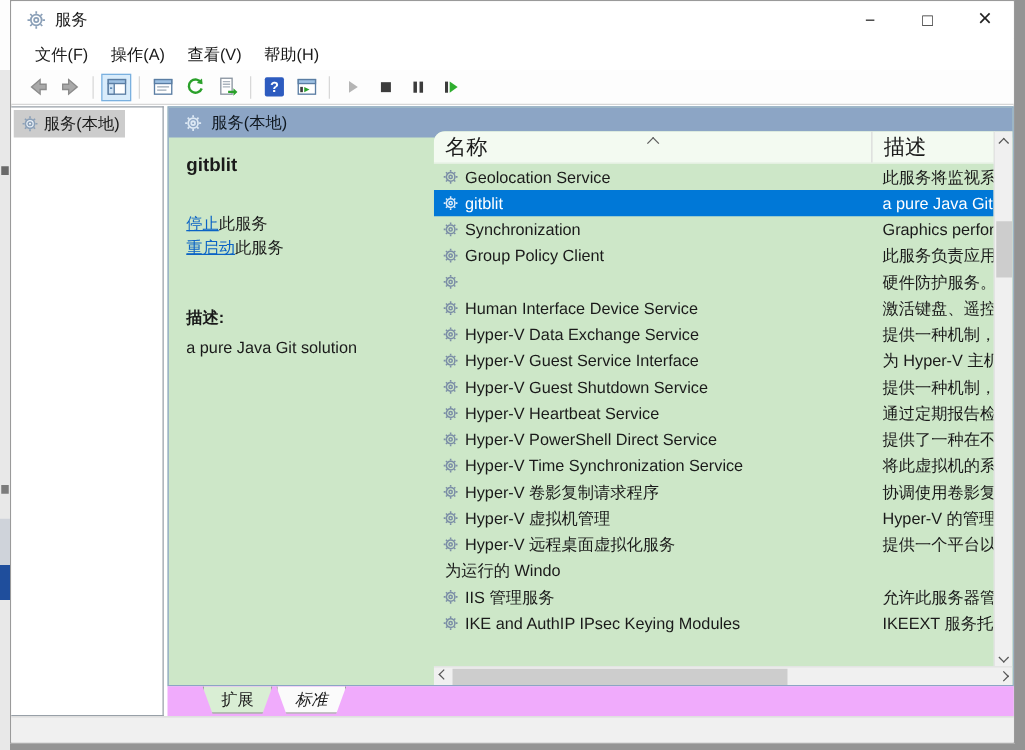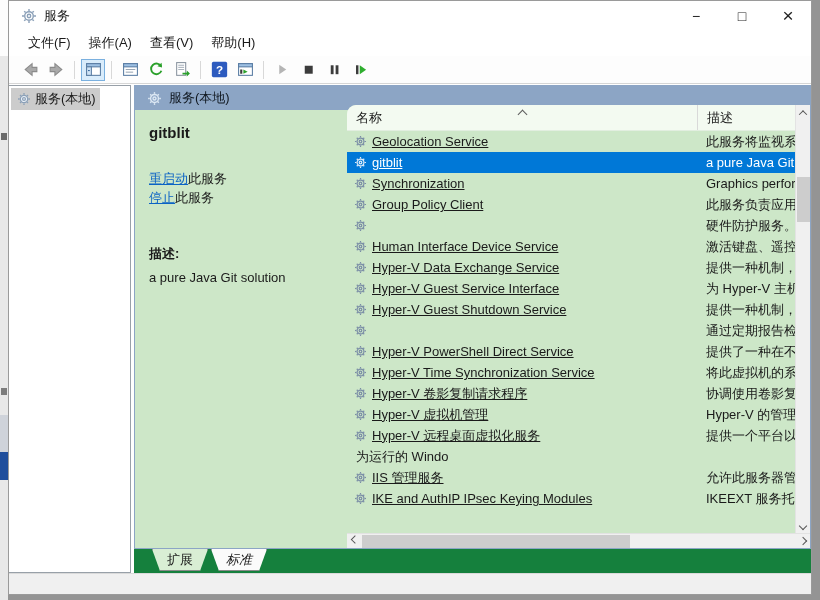--- a/index.html
+++ b/index.html
@@ -18,21 +18,21 @@
 
   
   .titlebar { height:30px; display:flex; align-items:center; padding-left:12px; background:#ffffff; }
   .titlebar .ticon { width:16px; height:16px; margin-right:7px; }
   .titlebar .ttext { font-size:13px; }
   .wcontrols { margin-left:auto; display:flex; height:100%; }
   .wbtn { width:46px; height:100%; display:flex; align-items:center; justify-content:center; font-size:14px; color:#222; cursor:default; }
   .wbtn.close { font-size:19px; }
 
   
-  .menubar { height:25px; display:flex; padding-left:10px; gap:0; background:#fff; }
+  .menubar { height:25px; display:flex; align-items:center; padding-left:10px; gap:0; background:#fff; }
   .menuitem { font-size:13px; padding:3px 9px; }
 
   
   .toolbar { height:28px; display:flex; align-items:center; padding-left:8px; background:#fdfdfd; border-bottom:1px solid #d6d6d6; }
   .tbtn { width:24px; height:22px; border:1px solid transparent; background:transparent; display:flex; align-items:center; justify-content:center; margin:0 1px; }
   .tbtn.active { background:#d9ecfb; border-color:#7ab0df; }
   .tsep { width:1px; height:18px; background:#d8d8d8; margin:0 5px; }
 
   
   .main { position:absolute; top:84px; bottom:21px; left:0; right:0; display:flex; }
@@ -47,47 +47,47 @@
   .rp-content { flex:1; display:flex; min-height:0; }
 
   .info { width:212px; flex:0 0 212px; padding:14px 14px 0 14px; font-size:13px; }
   .svc-name { font-size:15px; font-weight:bold; margin-bottom:28px; }
   .svc-links { line-height:19px; }
   .svc-links a { color:#0b63c5; text-decoration:underline; }
   .svc-links .plain { color:#1a1a1a; }
   .desc-label { margin-top:38px; margin-bottom:7px;font-weight:bold; }
 
   .list { flex:1; min-width:0; margin-top:-5px; position:relative; z-index:2; border-top-left-radius:9px; background:#cde7c8; display:grid; grid-template-columns:1fr 15px; grid-template-rows:26px 1fr 15px; overflow:hidden; }
-  .header-row { grid-column:1; grid-row:1; display:flex; align-items:stretch; background:#f3faf1; border-bottom:1px solid #e2eee0; font-size:13px; }
+  .header-row { grid-column:1; grid-row:1; display:flex; align-items:stretch; background:#f3faf1; border-bottom:1px solid #e2eee0; font-size:17px; }
   .hname { width:350px; display:flex; align-items:center; padding-left:9px; position:relative; }
   .hname .caret { position:absolute; left:172px; top:6px; width:7px; height:7px; border-left:1.4px solid #5c5c5c; border-top:1.4px solid #5c5c5c; transform:rotate(45deg); }
   .hdesc { flex:1; display:flex; align-items:center; padding-left:9px; border-left:1px solid #d9d9d9; }
 
   .rows { grid-column:1; grid-row:2; overflow:hidden; font-size:13px; }
   .row { display:flex; height:21px; align-items:center; white-space:nowrap; }
-  .row .c1 { width:350px; flex:0 0 350px; display:flex; align-items:center; gap:5px; padding-left:7px; overflow:hidden;text-decoration:underline; }
+  .row .c1 { width:350px; flex:0 0 350px; display:flex; align-items:center; gap:5px; padding-left:7px; overflow:hidden; }
   .row .c2 { flex:1; padding-left:9px; overflow:hidden; }
   .row.selected { background:#0078d7; color:#ffffff; }
   .row .gsvg { width:13px; height:13px; flex:0 0 13px; color:#7b8ea6; }
   .row.selected .gsvg { color:#dcebf9; }
 
   .vsb { grid-column:2; grid-row:1 / span 2; background:#f0f0f0; border-left:1px solid #e3e3e3; display:flex; flex-direction:column; align-items:center; }
   .hsb { grid-column:1 / span 2; grid-row:3; background:#f0f0f0; border-top:1px solid #e2e2e2; display:flex; align-items:center; }
   .sbtn { width:15px; height:15px; display:flex; align-items:center; justify-content:center; flex:0 0 15px; }
   .chev { width:6px; height:6px; border-left:1.4px solid #555; border-top:1.4px solid #555; }
   .chev.up { transform:rotate(45deg) translate(1px,1px); }
   .chev.down { transform:rotate(225deg); }
   .chev.left { transform:rotate(-45deg) translate(1px,-1px); }
   .chev.right { transform:rotate(135deg); }
   .vthumb { width:13px; height:45px; background:#cdcdcd; margin-top:57px; }
   .hthumb { width:268px; height:13px; background:#cdcdcd; margin-left:0; }
   .hsb .spacer { flex:1; }
 
   
-  .tabsrow { height:24px; background:#15803d; display:flex; padding-left:18px; }
+  .tabsrow { height:24px; background:#f0abfc; display:flex; padding-left:28px; }
   .tab { height:22px; padding:2px 14px 0 14px; font-size:13px; border:1px solid #8a8a8a; border-top:none; margin-right:3px;
          clip-path:polygon(0 0, 100% 0, calc(100% - 8px) 100%, 8px 100%); }
   .tab.active { background:#d9eed4; }
   .tab.inactive { background:#fbfbfb;font-style:italic; }
   .statusbar { position:absolute; left:0; right:0; bottom:0; height:21px; background:#f0f0f0; border-top:1px solid #dadada; }
 </style>
 </head>
 <body>
 
 <div class="bgstrip">
@@ -258,22 +258,22 @@
             </g>
               </svg>
           </span>
           <span>服务(本地)</span>
         </div>
 
         <div class="rp-content">
           <div class="info">
             <div class="svc-name">gitblit</div>
             <div class="svc-links">
+              <div><a href="#">停止</a><span class="plain">此服务</span></div>
               <div><a href="#">重启动</a><span class="plain">此服务</span></div>
-              <div><a href="#">停止</a><span class="plain">此服务</span></div>
             </div>
             <div class="desc-label">描述:</div>
             <div>a pure Java Git solution</div>
           </div>
 
           <div class="list">
             <div class="header-row">
               <div class="hname">
                 <span>名称</span>
                 <span class="caret"></span>
@@ -502,20 +502,21 @@
                           <line x1="8" y1="13" x2="8" y2="14.8"></line>
                           <line x1="1.2" y1="8" x2="3" y2="8"></line>
                           <line x1="13" y1="8" x2="14.8" y2="8"></line>
           <line x1="3.4" y1="3.4" x2="4.7" y2="4.7"></line>
                           <line x1="11.3" y1="11.3" x2="12.6" y2="12.6"></line>
                           <line x1="3.4" y1="12.6" x2="4.7" y2="11.3"></line>
                           <line x1="11.3" y1="4.7" x2="12.6" y2="3.4"></line>
         </g>
                       </svg>
       </span>
+      <span class="nm">Hyper-V Heartbeat Service</span>
     </span>
     <span class="c2">通过定期报告检测</span>
   </div>
 
   <div class="row">
     <span class="c1">
       <span class="gsvg">
         <svg viewBox="0 0 16 16" width="13" height="13">
                         <g stroke="currentColor" stroke-width="1.5" fill="none">
           <circle cx="8" cy="8" r="4.2"></circle>

